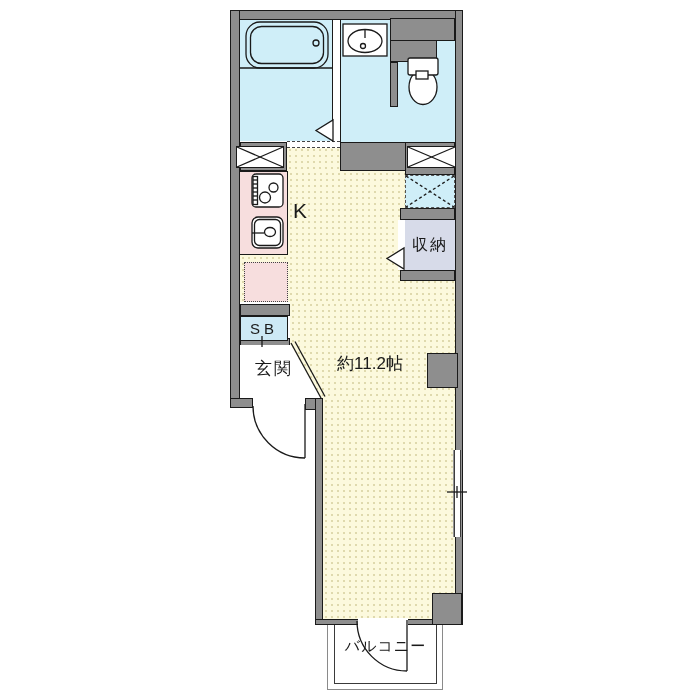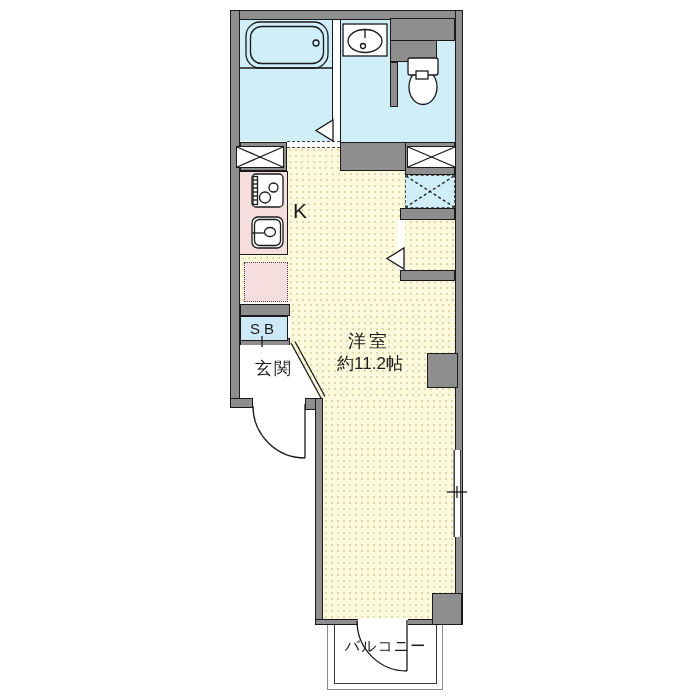--- a/index.html
+++ b/index.html
@@ -66,20 +66,23 @@
   <div class="abs wall" style="left:427px;top:353px;width:31px;height:35px;"></div>
   <div class="abs wall" style="left:432px;top:593px;width:30px;height:32px;"></div>
 
   <div class="abs box" style="left:236px;top:146px;width:48px;height:22px;background:#fff;border:1.5px solid var(--line);"></div>
   <div class="abs box" style="left:407px;top:146px;width:49px;height:22px;background:#fff;border:1.5px solid var(--line);"></div>
   <div class="abs box" style="left:287px;top:141px;width:53px;height:7px;background:#fff;border-top:1px dashed #444;border-bottom:1px dashed #444;"></div>
   <div class="abs box cyan" style="left:405px;top:175px;width:50px;height:33px;border:1.5px dashed #555;"></div>
   <div class="abs box pink" style="left:240px;top:171px;width:48px;height:84px;border-top:1px solid var(--line);border-right:1px solid var(--line);border-bottom:1px solid var(--line);"></div>
   <div class="abs box pink" style="left:244px;top:262px;width:44px;height:40px;border:1.5px dotted #444;"></div>
   <div class="abs box" style="left:398px;top:220px;width:7px;height:50px;background:#fff;"></div>
+  <div class="abs box ctr" style="left:405px;top:220px;width:50px;height:50px;background:var(--closet-lavender,#d7dbe9);">
+       <span class="label jp" style="font-size:16px;">収納</span>
+  </div>
   <div class="abs box ctr" style="left:240px;top:316px;width:48px;height:25px;background:var(--shoebox-blue,#cde9f5);border:1px solid var(--line);">
        <span class="label" style="font-size:15px;letter-spacing:4px;">SB</span>
   </div>
   <div class="abs box" style="left:240px;top:345px;width:83px;height:53px;background:#fff;clip-path:polygon(0 0,61.4% 0,97.6% 100%,0 100%);"></div>
   <div class="abs box" style="left:453px;top:450px;width:9px;height:87px;background:#fff;"></div>
   <div class="abs box" style="left:358px;top:618px;width:50px;height:8px;background:#fff;"></div>
 
   <div class="abs box" style="left:327px;top:625px;width:116px;height:65px;background:#fff;border:1px solid #8a8a8a;border-top:none;"></div>
   <div class="abs box" style="left:334px;top:625px;width:103px;height:59px;border:1.5px solid #3a3a3a;border-top:none;"></div>
 
@@ -162,23 +165,20 @@
       <line class="ln" x1="457" y1="486" x2="457" y2="498" stroke-width="1.1"></line>
     </g>
 
     <line class="ln" x1="262" y1="336" x2="262" y2="347"></line>
   </svg>
 
   <div class="abs label" style="left:293px;top:199px;font-size:21px;">K</div>
   <div class="abs label ctr" style="left:243px;top:355px;width:62px;height:26px;">
        <span class="jp">玄関</span>
   </div>
-  <div class="abs label ctr" style="left:328px;top:329px;width:82px;height:24px;">
-       <span class="jp" style="font-size:18px;letter-spacing:3px;">洋室</span>
-  </div>
   <div class="abs label ctr" style="left:315px;top:352px;width:110px;height:22px;">
        <span style="font-size:17px;">約11.2帖</span>
   </div>
   <div class="abs label ctr" style="left:334px;top:638px;width:103px;height:17px;">
        <span style="font-size:15px;letter-spacing:1px;">バルコニー</span>
   </div>
 
 
 </div>
 

